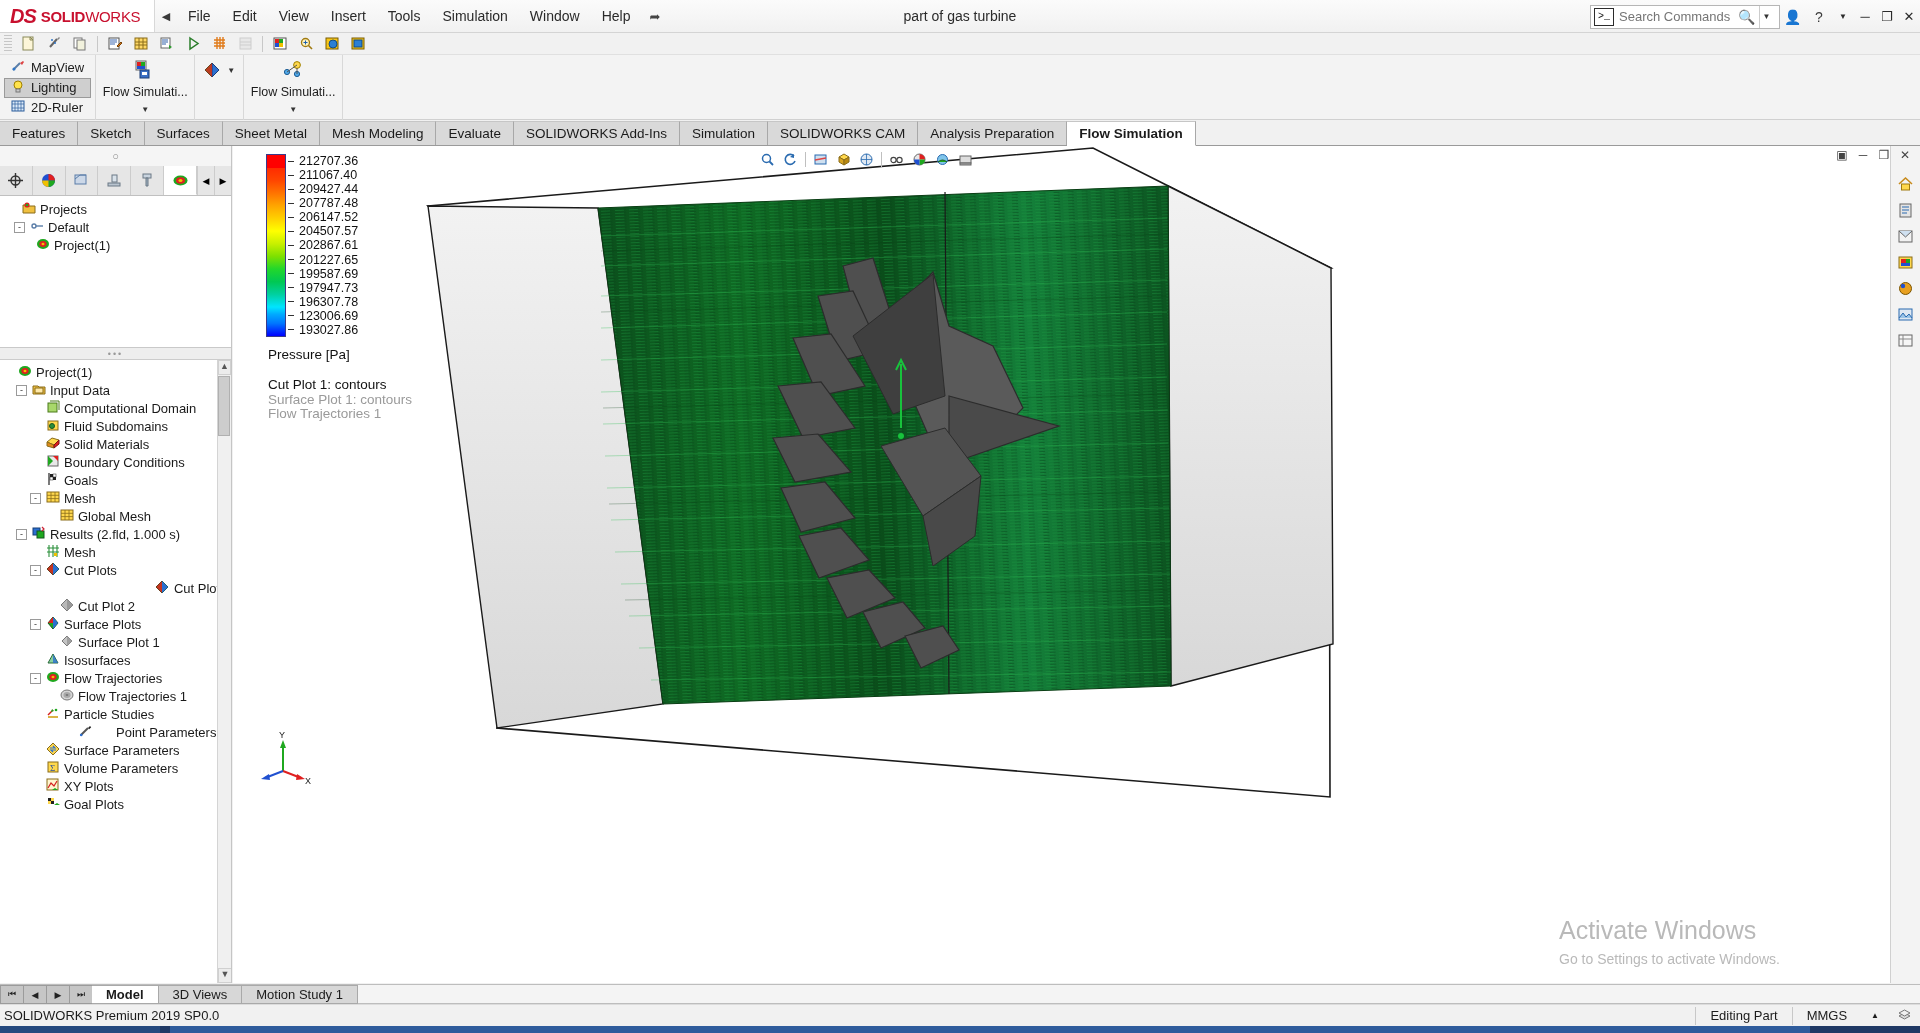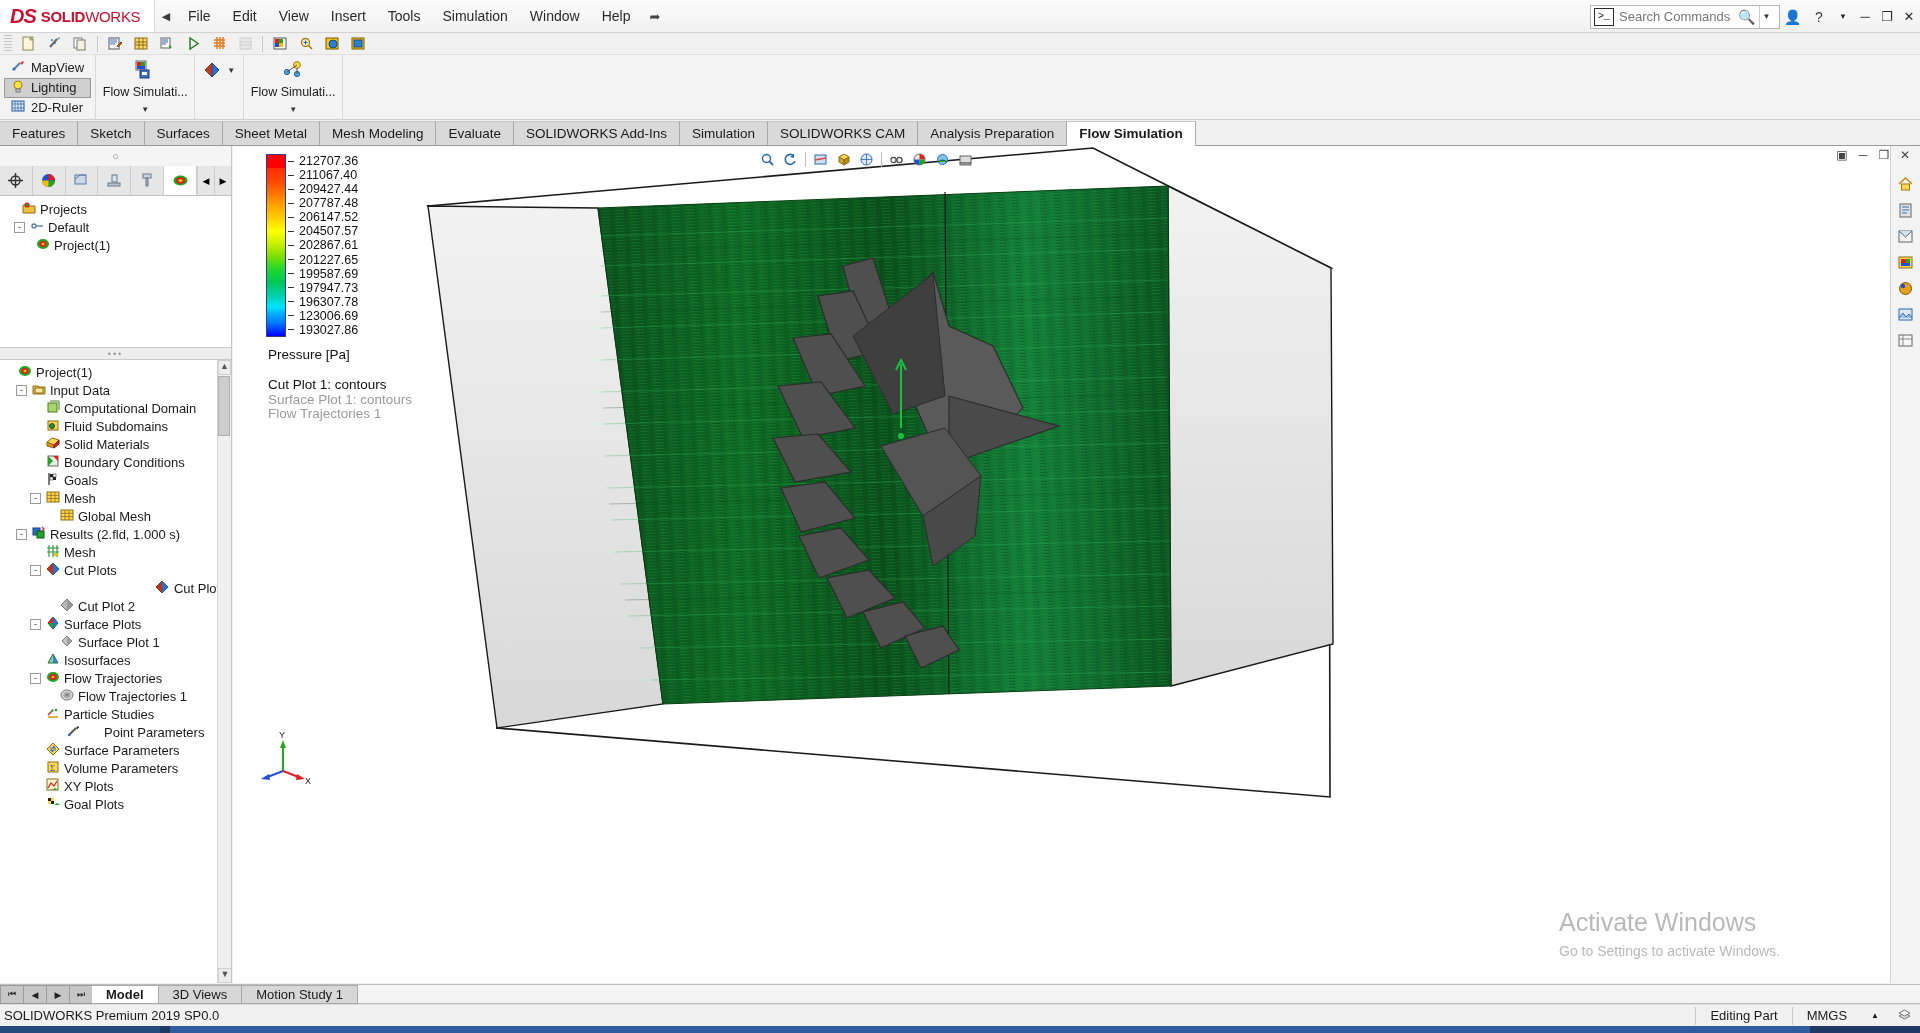--- a/index.html
+++ b/index.html
@@ -188,21 +188,21 @@
   .lp-line.dim { color:#9a9a9a; }
 
   
   .model-svg { position:absolute; left:0; top:0; width:100%; height:100%; }
 
   
   .triad { position:absolute; left:20px; top:580px; width:60px; height:60px;}
 
   
   .watermark {
-    position:absolute; right:140px; bottom:24px; color:#b9b9b9; text-align:left;
+    position:absolute; right:140px; bottom:16px; color:#b9b9b9; text-align:left;
     pointer-events:none; z-index:20;
   }
   .wm1 { font-size:25px; }
   .wm2 { font-size:14px; margin-top:6px; }
 
   
   .rightcol {
     position:absolute; right:0; top:0; width:30px; bottom:0;
     background:#f3f3f3; border-left:1px solid #d0d0d0; padding-top:26px;
     display:flex; flex-direction:column; align-items:center; gap:2px; z-index:38;
@@ -252,20 +252,21 @@
       <div class="menu-item">File</div>
       <div class="menu-item">Edit</div>
       <div class="menu-item">View</div>
       <div class="menu-item">Insert</div>
       <div class="menu-item">Tools</div>
       <div class="menu-item">Simulation</div>
       <div class="menu-item">Window</div>
       <div class="menu-item">Help</div>
       <div class="pin-icon">➦</div>
     </div>
+    <div class="title-center">part of gas turbine</div>
     <div class="title-right">
       <div class="searchbox">
         <div class="search-cmd-ico">&gt;_</div>
         <input class="search-input" placeholder="Search Commands" style="">
         <div class="search-mag">🔍</div>
         <div class="search-drop">▼</div>
       </div>
       <div class="tb-icon">👤</div>
       <div class="tb-icon">?</div>
       <div class="win-btn" style="font-size:8px;">▼</div>
@@ -713,21 +714,21 @@
           <div class="tnode" style="padding-left: 30px;">
             <span class="tspace"></span>
             <span class="tico"><svg width="14" height="14" viewBox="0 0 14 14">
                 <path d="M2 11h10" stroke="#d4a017" stroke-width="1.6"></path>
                 <path d="M2 9 L7 4" stroke="#d42020" stroke-width="1.4"></path>
                 <path d="M6 3 l2 2 -3 1z" fill="#1fa81f"></path>
                 <circle cx="10" cy="4" r="1.3" fill="#1fa81f"></circle>
               </svg></span>
             <span class="tlabel">Particle Studies</span>
           </div>
-          <div class="tnode" style="padding-left: 30px; gap: 20px;">
+          <div class="tnode" style="padding-left: 42px; gap: 20px;">
             <span class="tspace"></span>
             <span class="tico"><svg width="14" height="14" viewBox="0 0 14 14">
                 <path d="M3 11 L10 4" stroke="#555" stroke-width="2"></path>
                 <path d="M10 4 l2-2 1.2 1.2 -2 2z" fill="#222"></path>
                 <circle cx="3.2" cy="11" r="1.3" fill="#2b6fd0"></circle>
               </svg></span>
             <span class="tlabel">Point Parameters</span>
           </div>
           <div class="tnode" style="padding-left: 30px;">
             <span class="tspace"></span>

